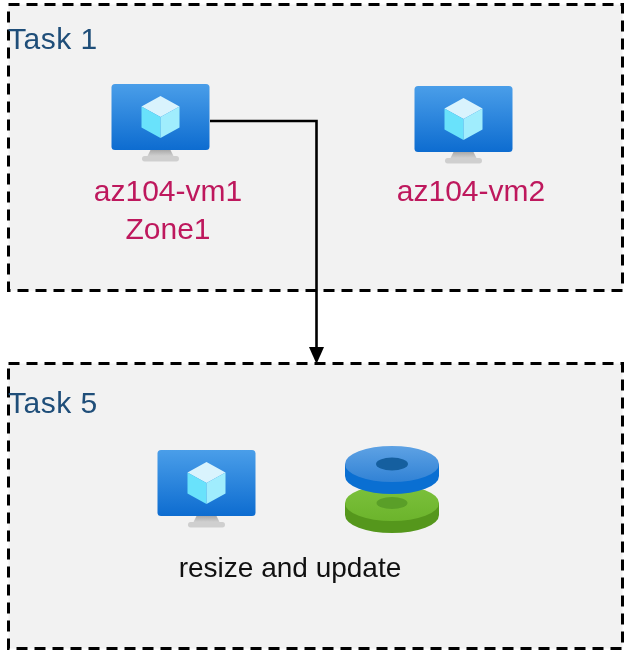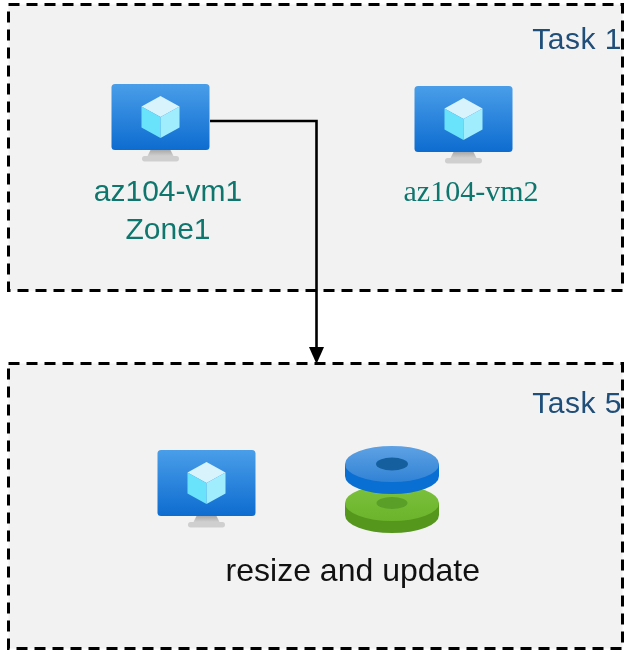--- a/index.html
+++ b/index.html
@@ -7,40 +7,40 @@
     position:relative;
     width:628px;height:654px;
     background:#ffffff;
     font-family:"Liberation Sans", sans-serif;
     overflow:hidden;
   }
   .layer{position:absolute;left:0;top:0;width:628px;height:654px;}
   .abs{position:absolute;}
   .task-title{
     width:614px;left:8px;
-    text-align:right;
+    text-align:left;
     font-size:30px;
     color:#1f4e79;
     letter-spacing:0.5px;
   }
   .title-task1{top:22px;}
   .title-task2{top:386px;}
   .vm-label{
     width:220px;
     text-align:center;
     font-size:30px;
     line-height:38px;
-    color:#0f766e;
+    color:#be185d;
   }
   .label-vm1{left:58px;top:172px;}
-  .label-vm2{left:361px;top:172px;font-family:Liberation Serif, serif;}
+  .label-vm2{left:361px;top:172px;}
   .caption{
     left:100px;top:552px;width:380px;
-    text-align:right;
-    font-size:32px;
+    text-align:center;
+    font-size:28px;
     color:#111111;
   }
   svg{display:block;}
 </style>
 </head>
 <body>
 
 <div class="canvas">
 
   <svg class="layer" width="628" height="654" viewBox="0 0 628 654">

